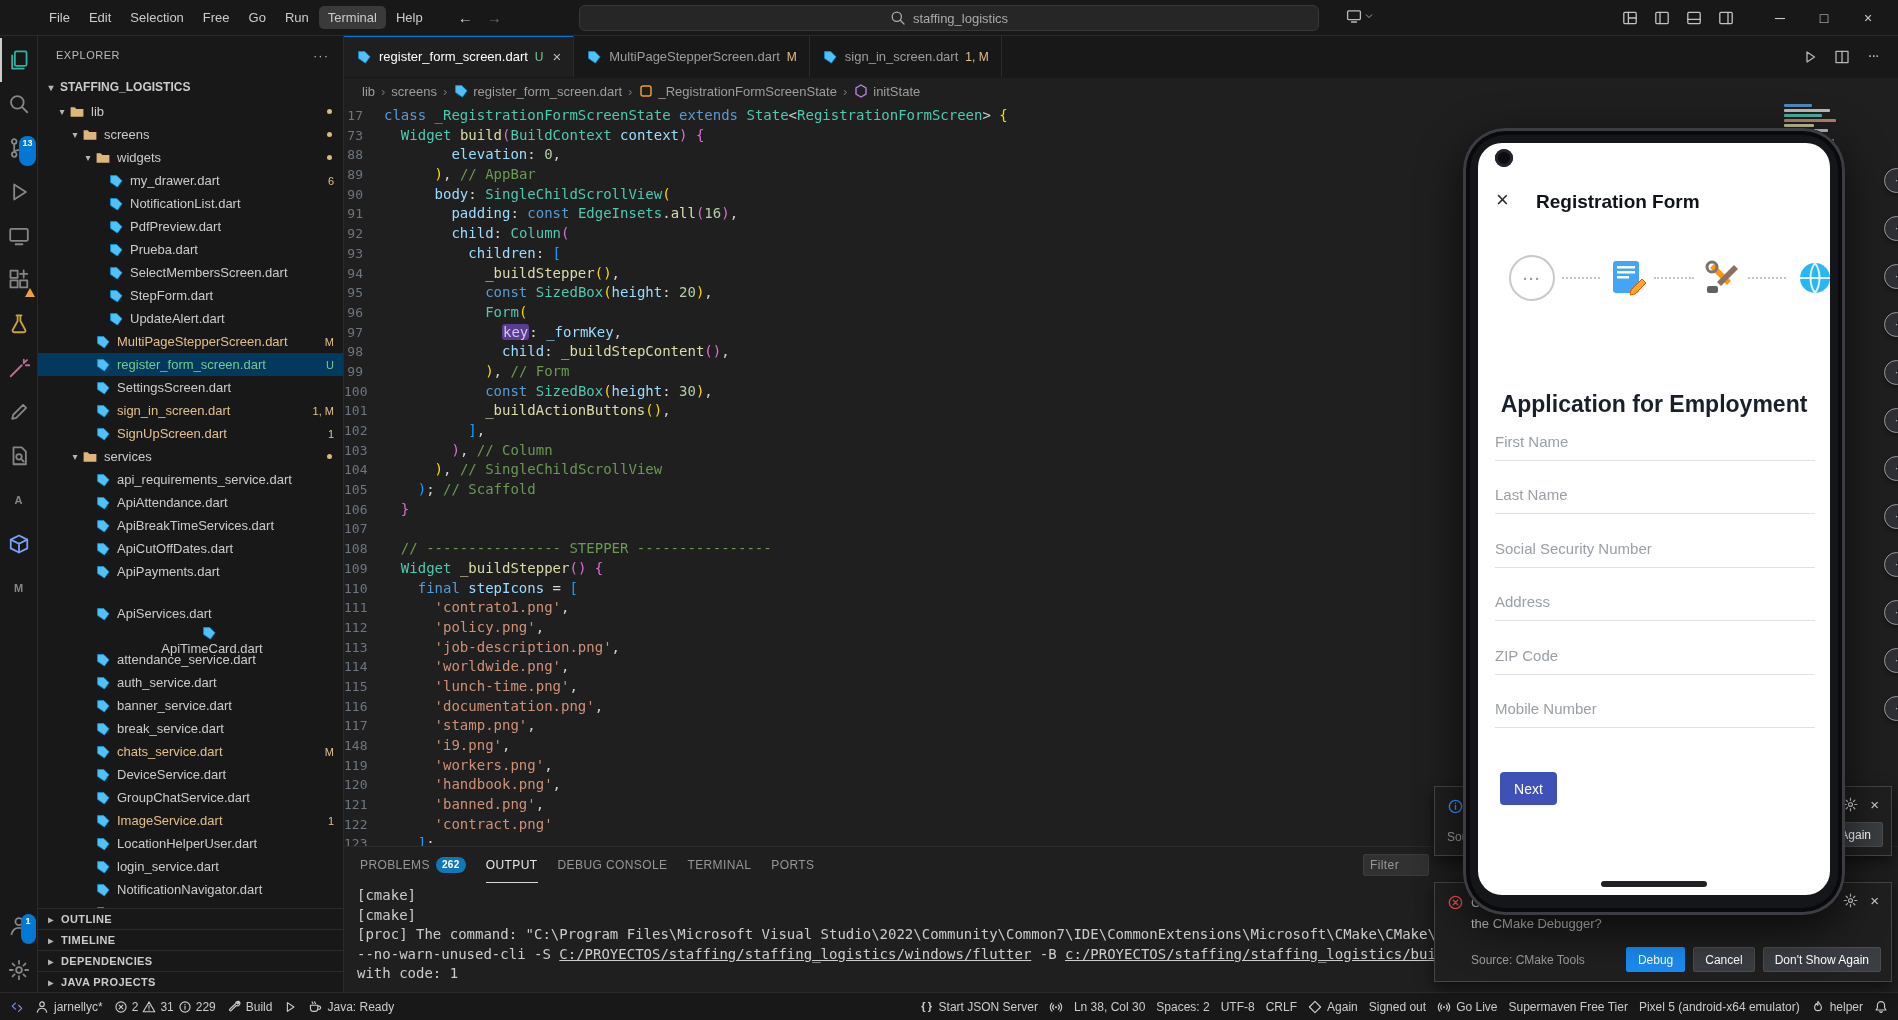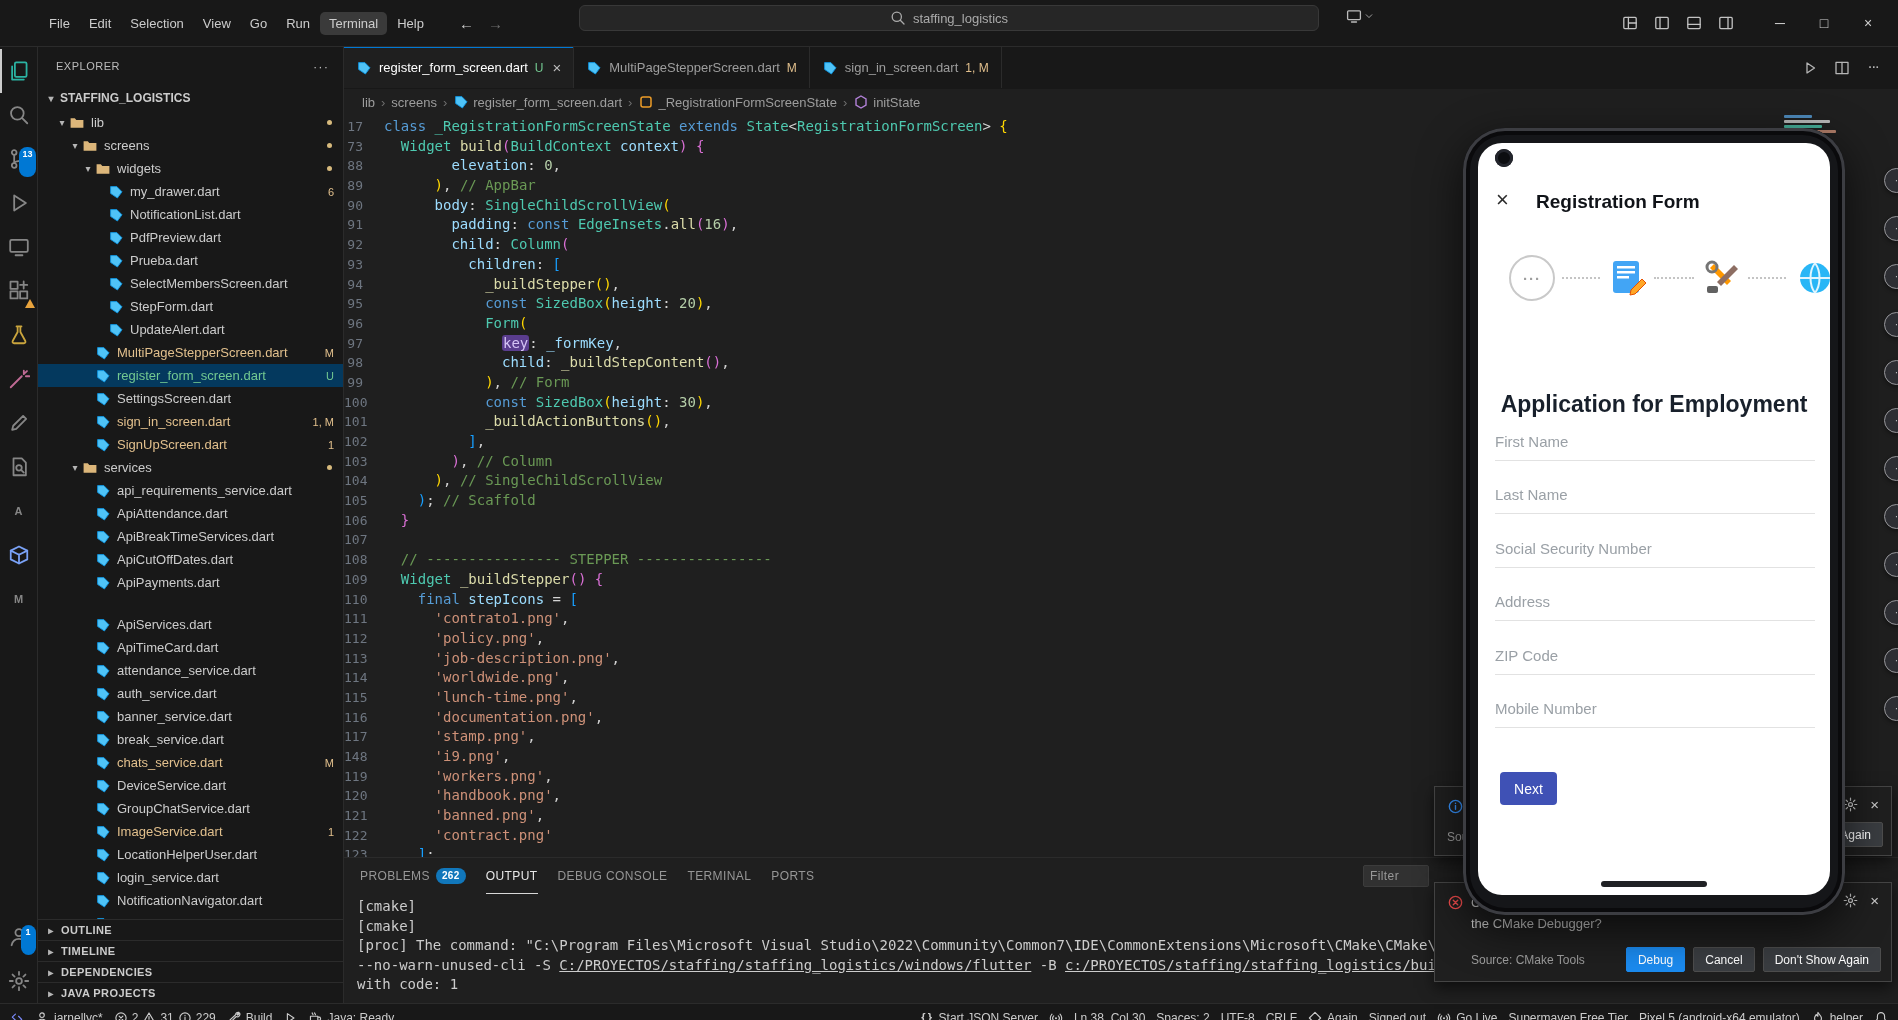--- a/index.html
+++ b/index.html
@@ -4,21 +4,21 @@
 <style>
   * { margin:0; padding:0; box-sizing:border-box; }
   html,body { width:1898px; height:1020px; overflow:hidden; background:#1f1f1f; }
   .app { position:relative; width:1898px; height:1020px; font-family:"Liberation Sans",sans-serif; color:#cccccc; background:#1f1f1f; font-size:13px; }
 
   .icn { display:inline-flex; width:16px; height:16px; align-items:center; justify-content:center; flex:none; }
   .icn svg { width:100%; height:100%; }
   .ltr { font-size:11px; font-weight:bold; line-height:1; }
 
   
-  .titlebar { position:relative; height:47px; background:#181818; border-bottom:1px solid #2b2b2b; display:flex; align-items:center; padding:0 8px; }
+  .titlebar { position:relative; height:36px; background:#181818; border-bottom:1px solid #2b2b2b; display:flex; align-items:center; padding:0 8px; }
   .logo { width:20px; height:20px; margin:0 6px; }
   .menus { display:flex; gap:1px; }
   .menu { padding:4px 9px; border-radius:5px; color:#cccccc; cursor:default; }
   .menu.active { background:#3a3a3a; }
   .nav-arrows { display:flex; gap:14px; margin-left:26px; font-size:15px; color:#cfcfcf; }
   .nav-arrows .dim { color:#6e6e6e; }
   .cmd-center { position:absolute; left:50%; top:5px; transform:translateX(-50%); width:740px; height:26px; background:#262626; border:1px solid #383838; border-radius:6px; display:flex; align-items:center; justify-content:center; gap:7px; color:#aaaaaa; }
   .cc-extra { position:absolute; left:1346px; top:8px; display:flex; align-items:center; gap:2px; color:#bbbbbb; }
   .tb-right { margin-left:auto; display:flex; align-items:center; gap:6px; }
   .tb-icons { display:flex; gap:16px; margin-right:18px; color:#c2c2c2; }
@@ -142,21 +142,21 @@
 <body>
 
 <div class="app">
 
   <header class="titlebar">
     <span class="icn logo"></span>
     <nav class="menus" id="menus">
         <div class="menu">File</div>
         <div class="menu">Edit</div>
         <div class="menu">Selection</div>
-        <div class="menu">View</div>
+        <div class="menu">Free</div>
         <div class="menu">Go</div>
         <div class="menu">Run</div>
         <div class="menu active">Terminal</div>
         <div class="menu">Help</div>
       </nav>
     <div class="nav-arrows">
       <span>←</span>
       <span class="dim">→</span>
     </div>
     <div class="cmd-center">
@@ -550,21 +550,21 @@
           </div>
           <div class="trow" style="padding-left: 43px; margin-top: 19px;">
             <span class="chev"></span>
             <span class="icn ticon">
               <svg viewBox="0 0 16 16">
                 <path d="M2.6 2.6h6.2L14 7.8 9.4 14 2.6 9.4z" fill="#4fc3f7" stroke="#0d93e0" stroke-width="0.9" stroke-linejoin="round"></path>
               </svg>
             </span>
             <span class="tlbl">ApiServices.dart</span>
           </div>
-          <div class="trow" style="padding-left: 43px;">
+          <div class="trow" style="padding-left: 43px; flex-direction: column;">
             <span class="chev"></span>
             <span class="icn ticon">
               <svg viewBox="0 0 16 16">
                 <path d="M2.6 2.6h6.2L14 7.8 9.4 14 2.6 9.4z" fill="#4fc3f7" stroke="#0d93e0" stroke-width="0.9" stroke-linejoin="round"></path>
               </svg>
             </span>
             <span class="tlbl">ApiTimeCard.dart</span>
           </div>
           <div class="trow" style="padding-left: 43px;">
             <span class="chev"></span>

